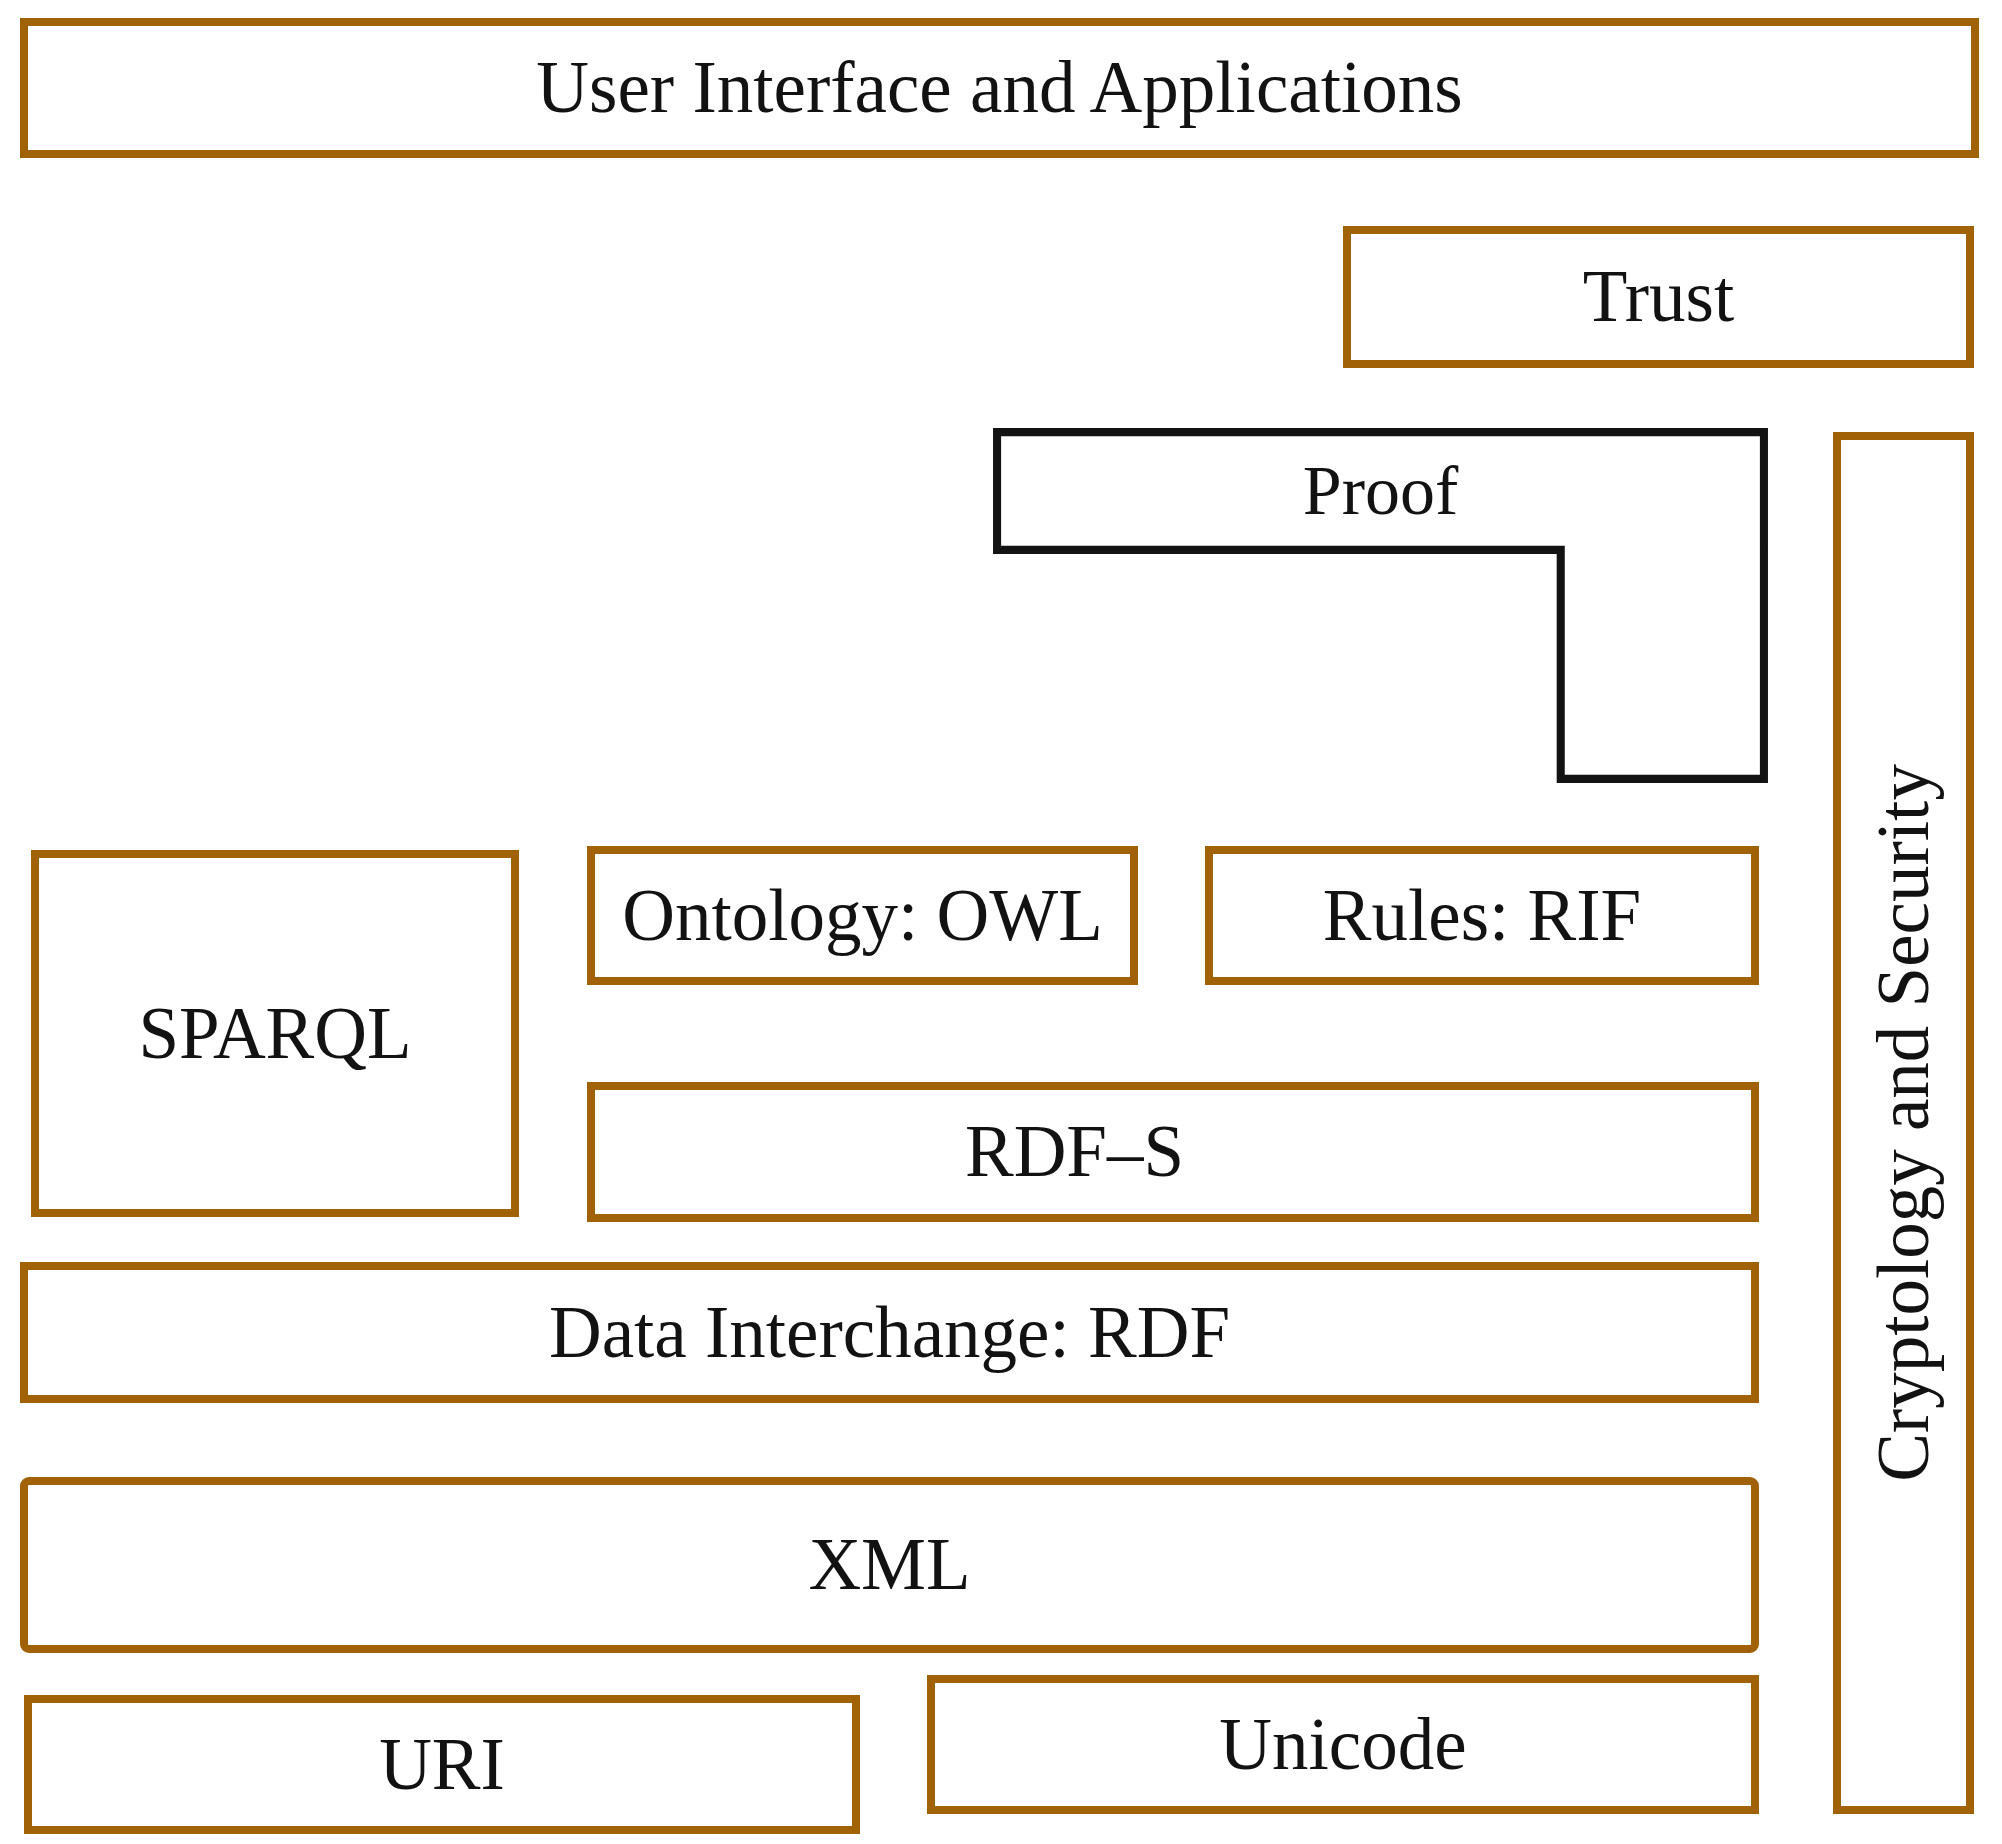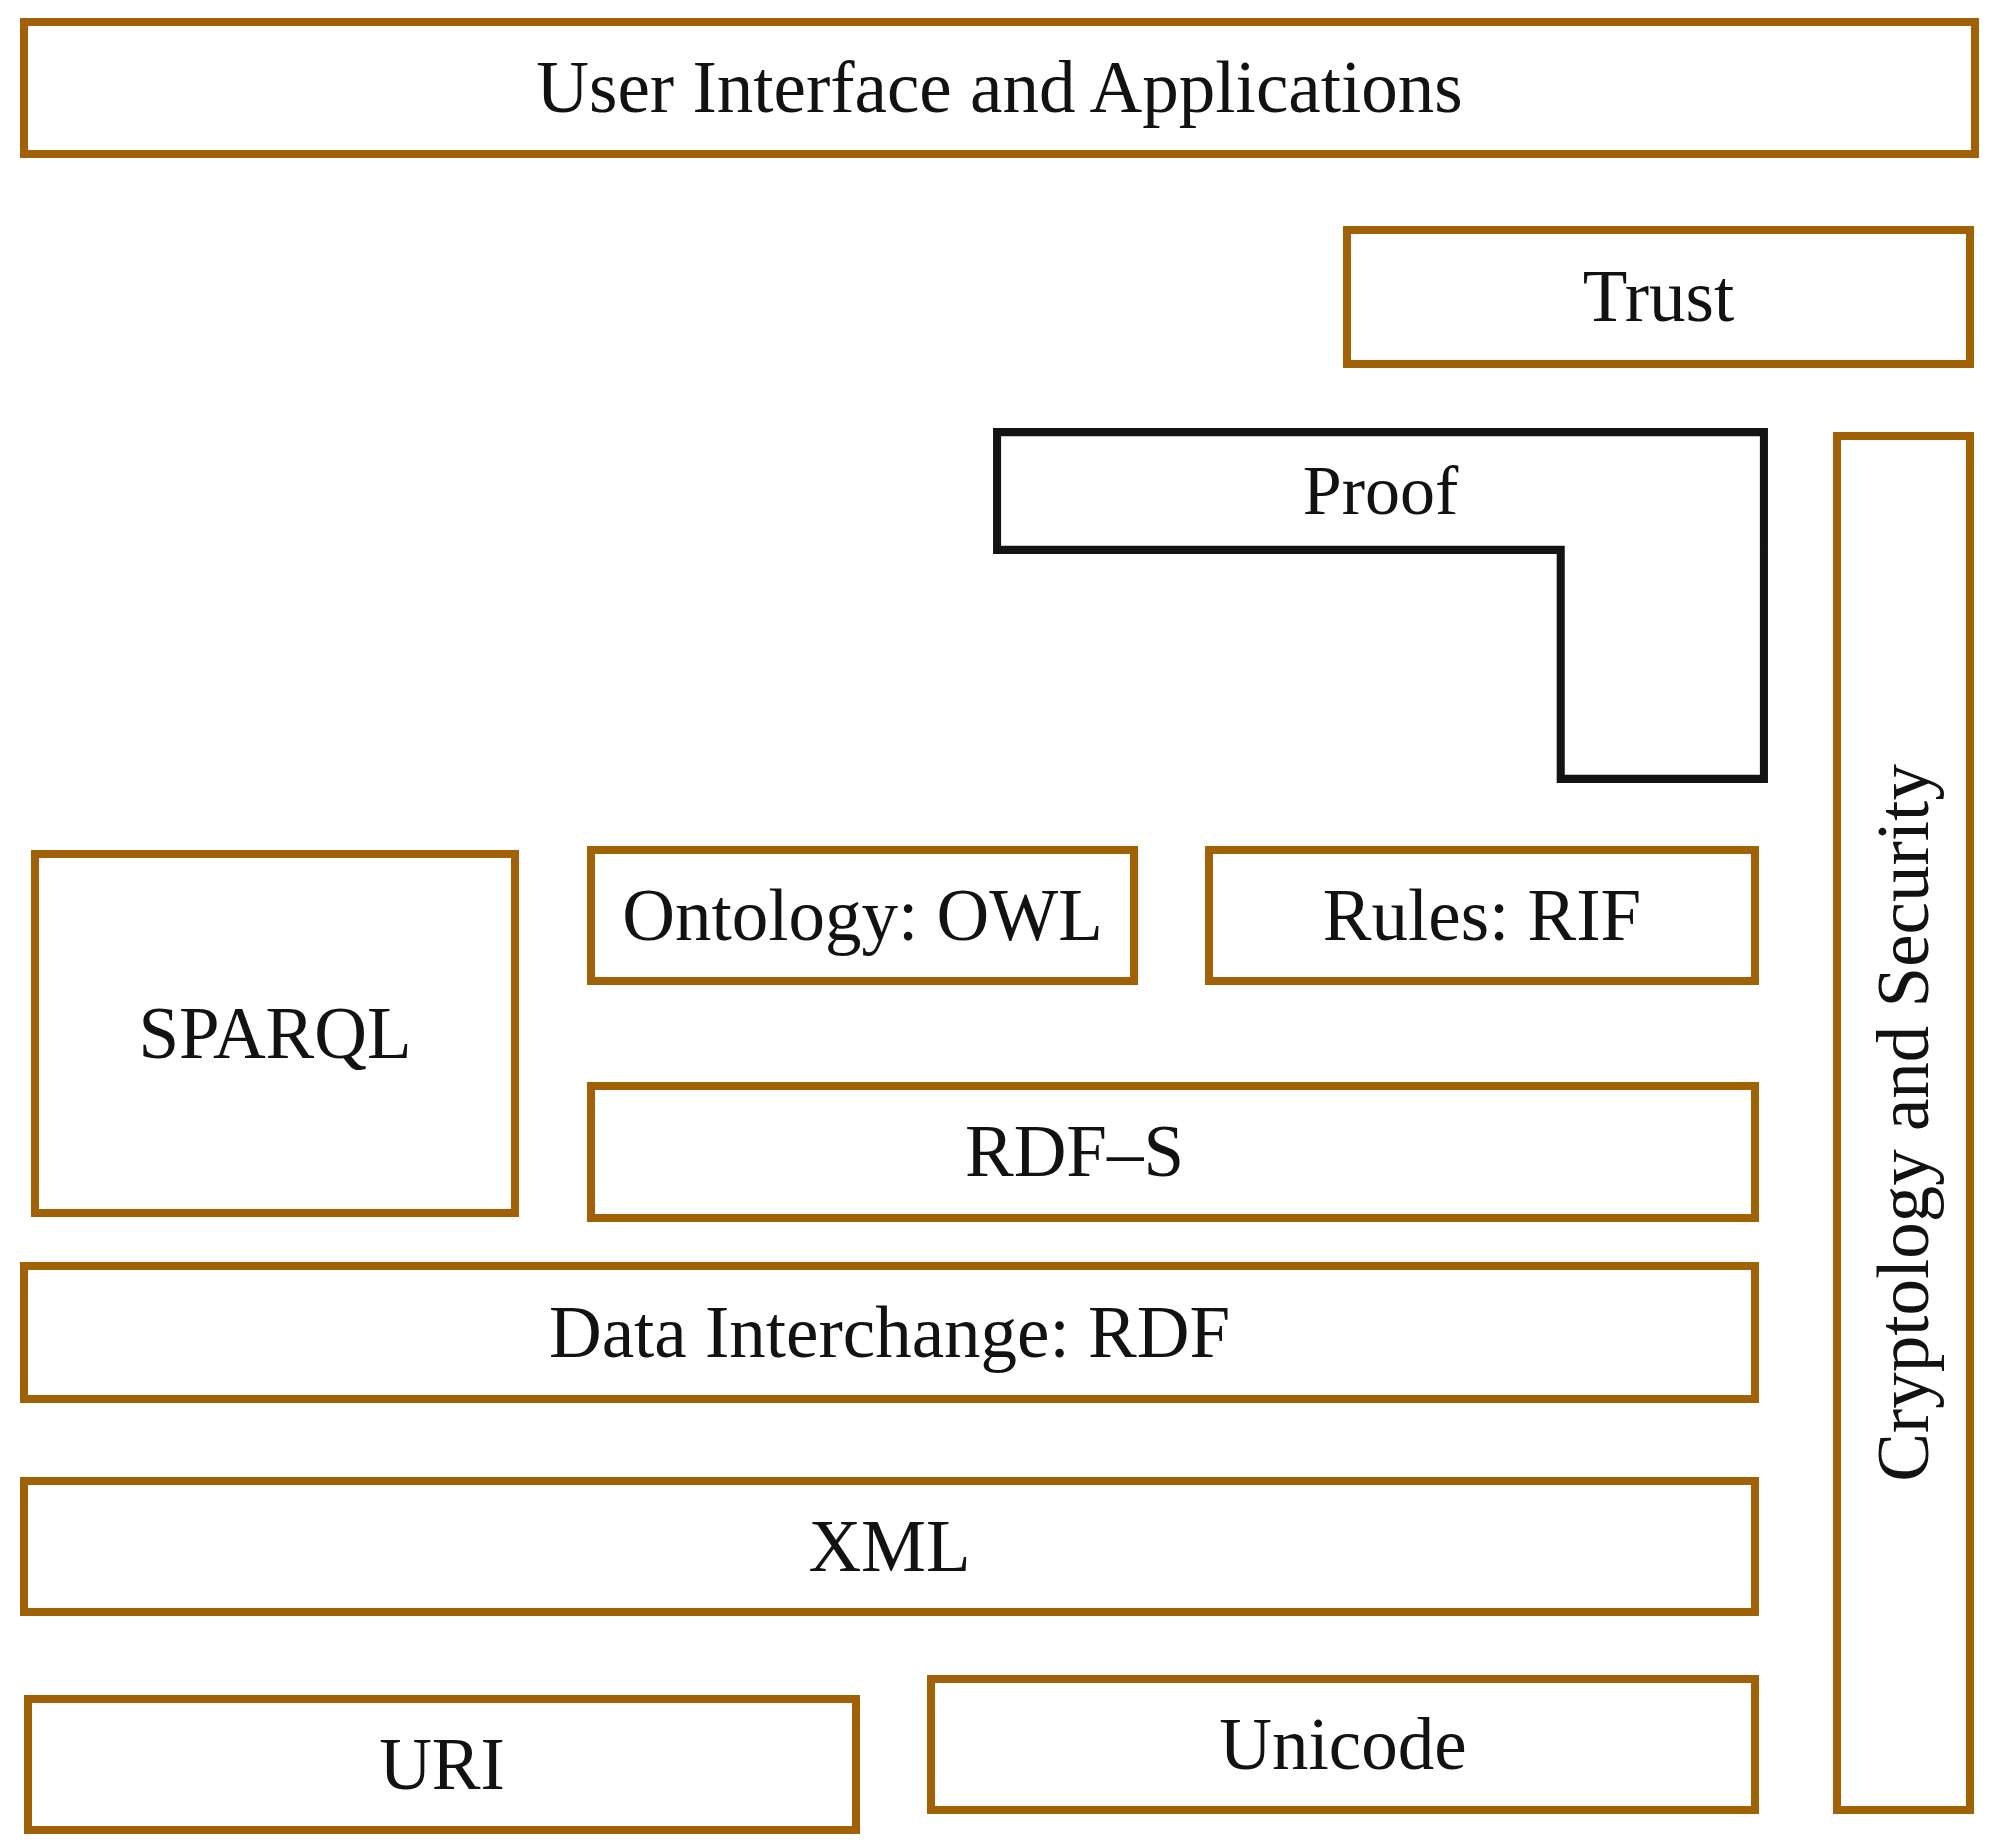--- a/index.html
+++ b/index.html
@@ -43,21 +43,21 @@
   .rdfs     { left: 587px;  top: 1054px; width: 1172px; height: 140px; margin-top: 28px; }
   .rdfs-inner {
     position: absolute;
     left: 0; top: 0; bottom: 0;
     width: 959px;
     display: flex;
     align-items: center;
     justify-content: center;
   }
   .data     { left: 20px;   top: 1262px; width: 1739px; height: 141px; }
-  .xml      { left: 20px;   top: 1477px; width: 1739px; height: 139px; }
+  .xml      { left: 20px;   top: 1477px; width: 1739px; height: 176px; border-radius: 9px; }
   .uri      { left: 24px;   top: 1675px; width: 836px; height: 139px; margin-top: 20px; }
   .unicode  { left: 927px; top: 1675px; width: 832px; height: 139px; }
   .crypto   { left: 1833px; top: 432px;  width: 141px;  height: 1382px; }
   .crypto .vtext {
     transform: rotate(-90deg);
     white-space: nowrap;
   }
   .proof-svg {
     position: absolute;
     left: 989px;

